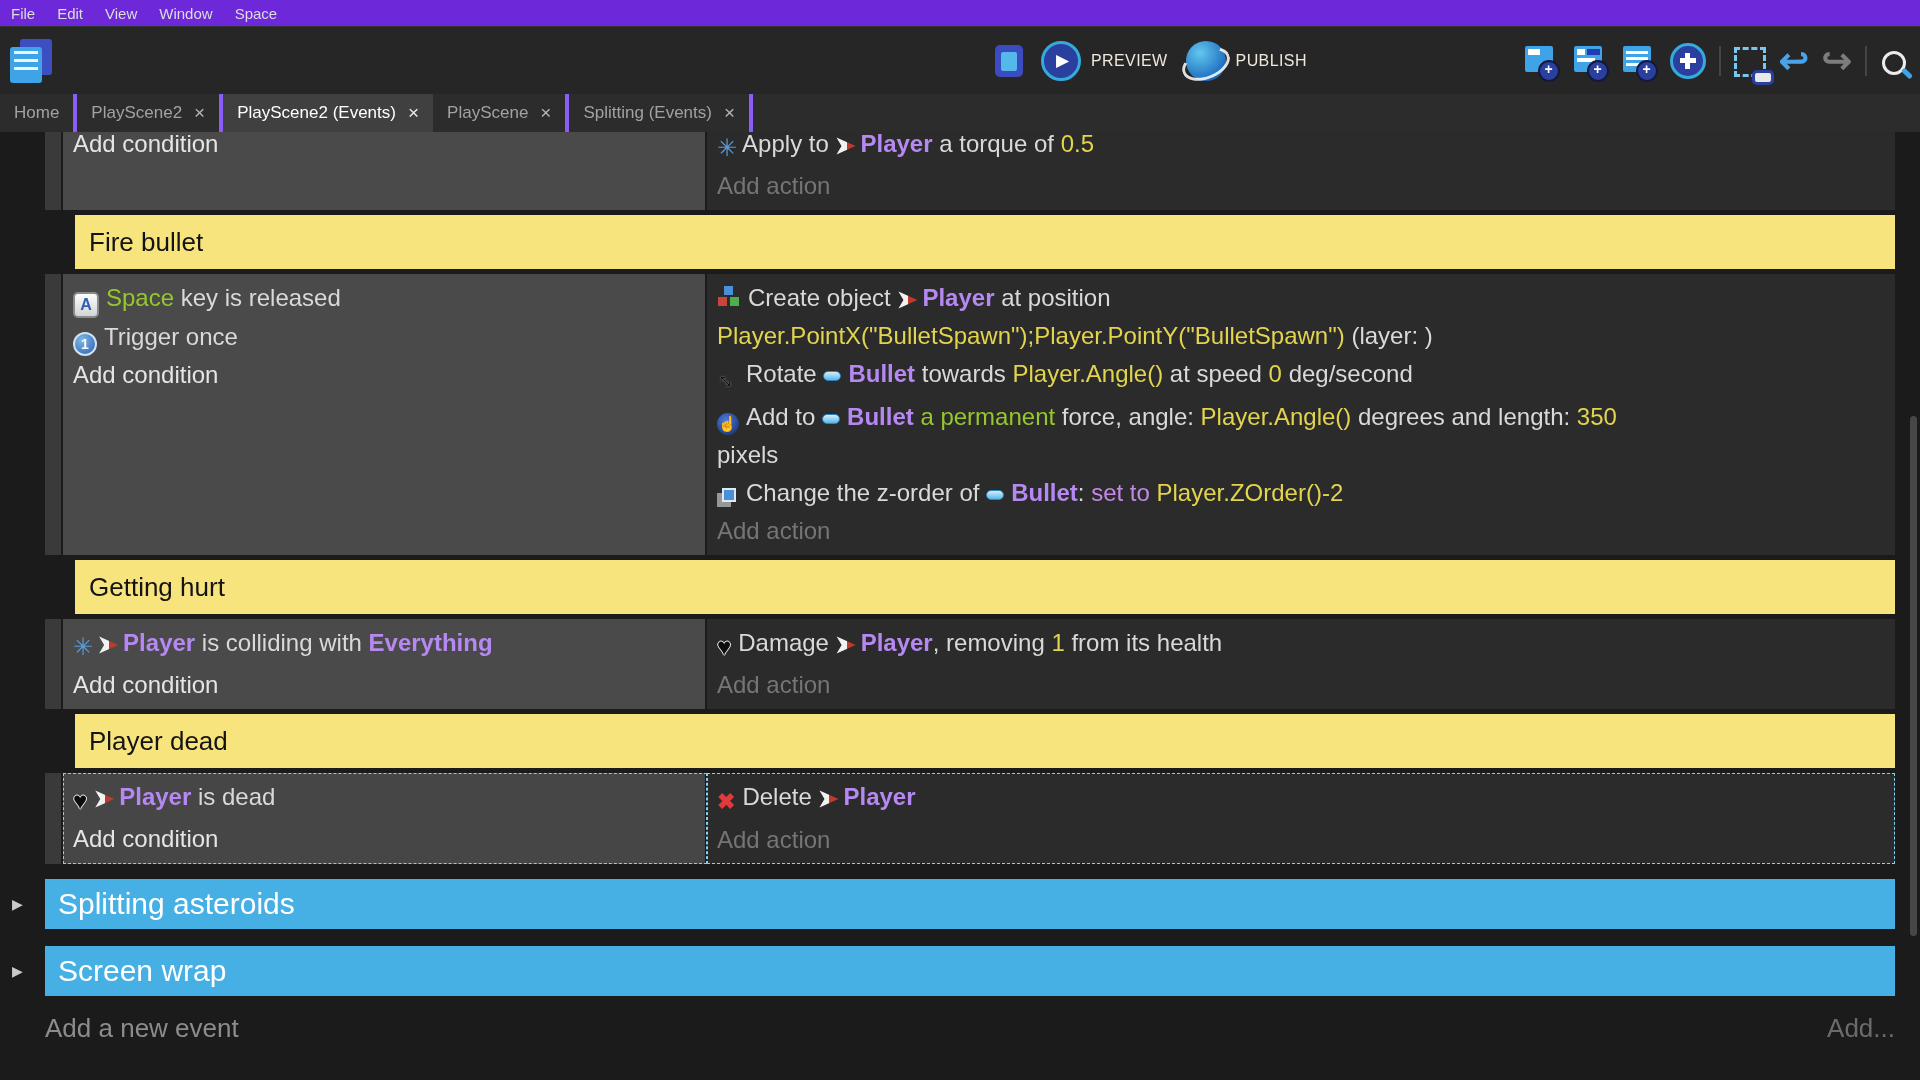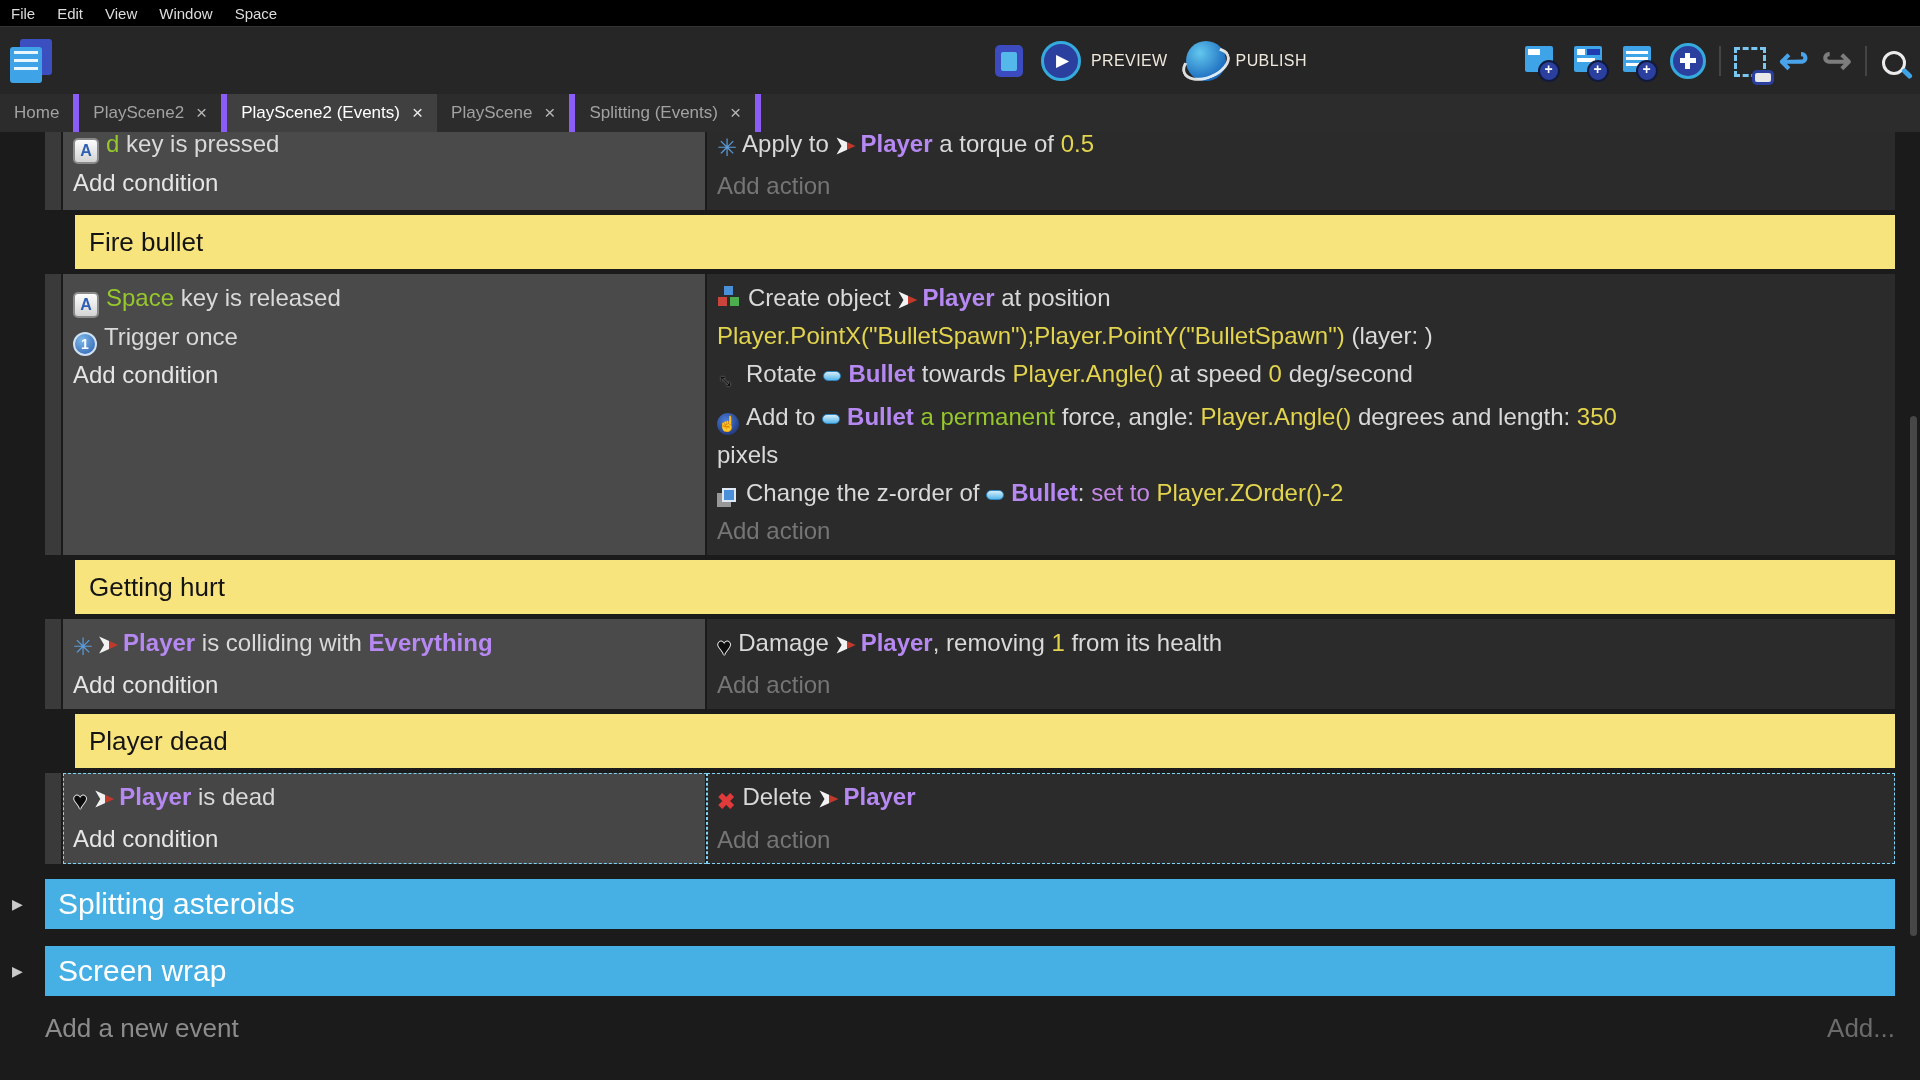--- a/index.html
+++ b/index.html
@@ -1,20 +1,20 @@
 <!DOCTYPE html>
 <html><head>
 <meta charset="utf-8">
 <style>
   * { margin:0; padding:0; box-sizing:border-box; }
   html,body { width:1920px; height:1080px; overflow:hidden; background:#1b1b1b;
               font-family:"Liberation Sans", sans-serif; }
 
   
-  .menubar { height:27px; background:#000000; border-bottom:1px solid #343434;
+  .menubar { height:27px; background:#6d28d9; border-bottom:1px solid #343434;
              display:flex; align-items:center; color:#dcdcdc; font-size:15px; }
   .menu-item { padding:0 11px; cursor:default; }
 
   
   .toolbar { height:67px; background:#262626; position:relative;
              display:flex; align-items:center; }
   .logo { width:46px; height:46px; position:relative; margin-left:8px; }
   .logo::before { content:""; position:absolute; right:2px; top:1px; width:32px; height:36px;
                   background:#3b4fc0; border-radius:3px; }
   .logo::after  { content:""; position:absolute; left:2px; bottom:1px; width:32px; height:36px;
@@ -67,21 +67,21 @@
   .i-redo { font-size:36px; line-height:36px; color:#7d7d7d; font-weight:bold; width:auto; }
   .i-search { width:24px; height:24px; border:3px solid #ececec; border-radius:50%;
               position:relative; margin:4px 6px 0 2px; }
   .i-search::after { content:""; position:absolute; width:12px; height:5px; background:#3fa3e8;
                      transform:rotate(45deg); right:-10px; bottom:-4px; border-radius:2px; }
   .sep { width:2px; height:30px; background:#454545; }
 
   
   .tabbar { height:38px; background:#2c2c2c; display:flex; align-items:stretch;
             color:#a2a2a2; font-size:17px; }
-  .tab { display:flex; align-items:center; padding:0 14px; border-right:6px solid #8b5cf6; cursor:pointer; }
+  .tab { display:flex; align-items:center; padding:0 14px; border-right:4px solid #8b5cf6; cursor:pointer; }
   .tab.active { background:#404040; color:#fff; border-right:none; }
   .tab-x { margin-left:12px; font-size:19px; color:#b5b5b5; cursor:pointer; }
   .tab.active .tab-x { color:#e8e8e8; }
 
   
   .sheet { position:relative; height:948px; overflow:hidden; padding:0 25px 0 45px; background:#1b1b1b; }
 
   .ev { display:flex; margin-bottom:5px; }
   .ev-first { margin-top:-12px; }
   .handle { width:16px; background:#3a3a3a; margin-right:2px; }
@@ -212,21 +212,20 @@
     <span>Splitting (Events)</span>
     <span class="tab-x">×</span>
   </div>
 </div>
 
 <div class="sheet">
 
   <div class="ev ev-first">
     <div class="handle"></div>
     <div class="cond">
-      <div class="line"><span class="icn keyboard-key-icon">A</span><span class="sg sg-green">d</span><span class="sg sg-w"> key is pressed</span></div>
       <div class="add-link">Add condition</div>
     </div>
     <div class="act">
       <div class="line"><span class="icn physics-icon">✳</span><span class="sg sg-w">Apply to </span><span class="icn player-icon"></span><span class="sg sg-obj">Player</span><span class="sg sg-w"> a torque of </span><span class="sg sg-expr">0.5</span></div>
       <div class="add-link">Add action</div>
     </div>
   </div>
 
   <div class="comment">Fire bullet</div>
 

